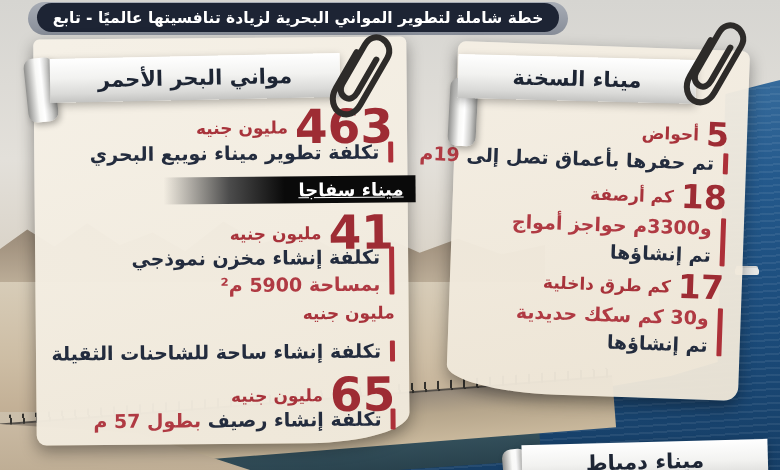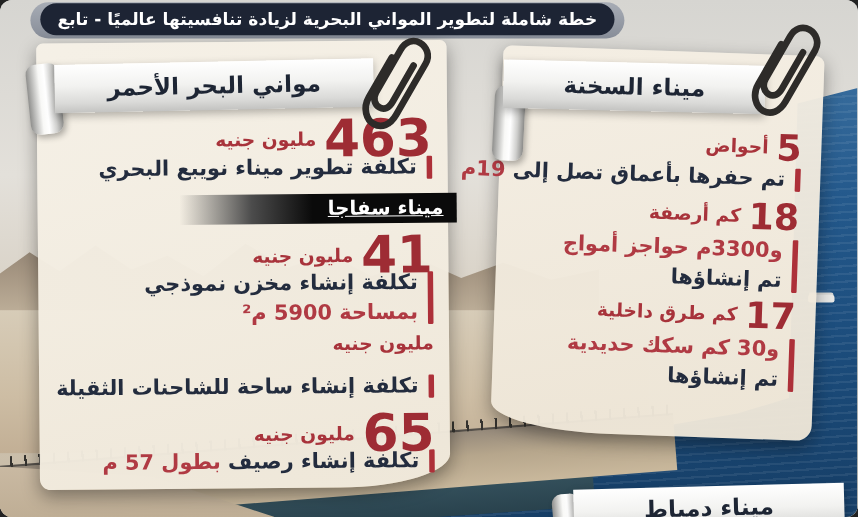--- a/index.html
+++ b/index.html
@@ -1,21 +1,20 @@
 <!DOCTYPE html>
 <html lang="ar"><head>
 <meta charset="utf-8">
 <style>
   * { margin:0; padding:0; box-sizing:border-box; }
   html,body { background:#222; }
   .stage{
     position:relative; width:780px; height:470px; overflow:hidden;
     direction:rtl; font-family:"DejaVu Sans",sans-serif;
     background:#dcdbd7;
-    border-radius:11px;
   }
   
   .bg-sky{position:absolute;inset:0;
     background:linear-gradient(180deg,#d6d5d1 0%,#e3e0da 34%,#d8d1c5 58%,#cfc4b1 74%,#c7baa5 100%);}
   .bg-sea{position:absolute;inset:0;
     background:linear-gradient(180deg,#7ea6c6 0%,#3a6f9f 12%,#24598c 38%,#1b4b7a 70%,#163e66 100%);
     clip-path:polygon(93% 20%,100% 17%,100% 100%,18% 100%,40% 92%,58% 88%,86% 80%,92% 77%);}
   .bg-sea::after{content:"";position:absolute;inset:0;
     background:repeating-linear-gradient(176deg,rgba(255,255,255,.07) 0 2px,transparent 2px 7px);}
   .bg-mountains{position:absolute;left:0;top:206px;width:545px;height:78px;opacity:.95;

